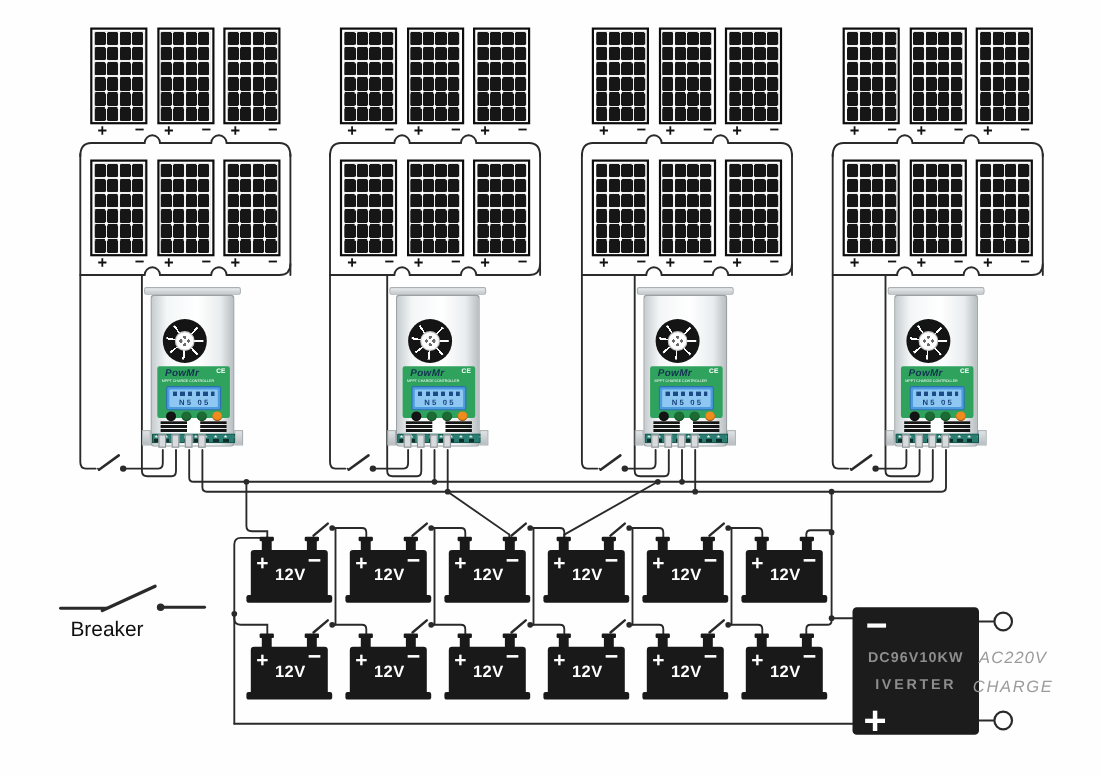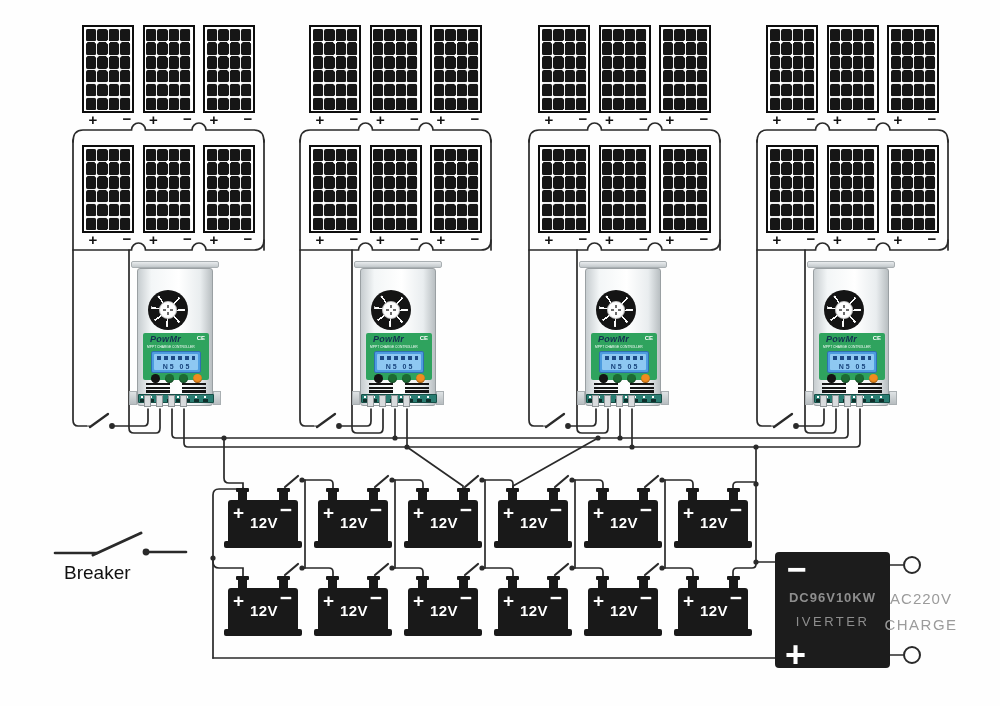--- a/index.html
+++ b/index.html
@@ -59,23 +59,23 @@
   .bat .bbase{position:absolute;left:0;top:53px;width:78px;height:7px;background:#191919;border-radius:2px;}
   .bat .bplus{position:absolute;left:9px;top:14px;color:#fff;font-size:19px;font-weight:700;}
   .bat .bminus{position:absolute;right:10px;top:10px;color:#fff;font-size:21px;font-weight:700;}
   .bat .bvolt{position:absolute;left:26px;top:26px;color:#fff;font-size:15px;font-weight:700;letter-spacing:.4px;}
 
   
   .inverter{position:absolute;left:775px;top:552px;width:115px;height:116px;background:#1c1c1c;border-radius:4px;}
   .inv-minus{position:absolute;left:12px;top:-2px;color:#fff;font-size:34px;font-weight:700;}
   .inv-plus{position:absolute;left:10px;top:82px;color:#fff;font-size:36px;font-weight:700;}
   .inv-l1{position:absolute;left:0;top:38px;width:115px;text-align:center;color:#8e8e8e;font-size:13px;font-weight:700;letter-spacing:1px;}
-  .inv-l2{position:absolute;left:0;top:62px;width:115px;text-align:center;color:#8e8e8e;font-size:13px;font-weight:400;letter-spacing:2.5px;}
+  .inv-l2{position:absolute;left:0;top:62px;width:115px;text-align:center;color:#8e8e8e;font-size:13px;font-weight:700;letter-spacing:2.5px;}
   .ac-label{position:absolute;left:884px;top:590px;width:74px;text-align:center;z-index:2;}
-  .ac-label div{color:#9b9b9b;font-size:15px;letter-spacing:1px;}
+  .ac-label div{color:#9b9b9b;font-size:15px;letter-spacing:1px;font-style:italic;}
   .ac-label div+div{margin-top:9px;letter-spacing:1.5px;}
 
   
   .legend-label{position:absolute;left:64px;top:562px;font-size:19px;color:#101010;z-index:2;}
 </style>
 </head>
 <body>
 
 <div class="stage">
   <svg id="wires" width="1000" height="706" viewBox="0 0 1000 706">

